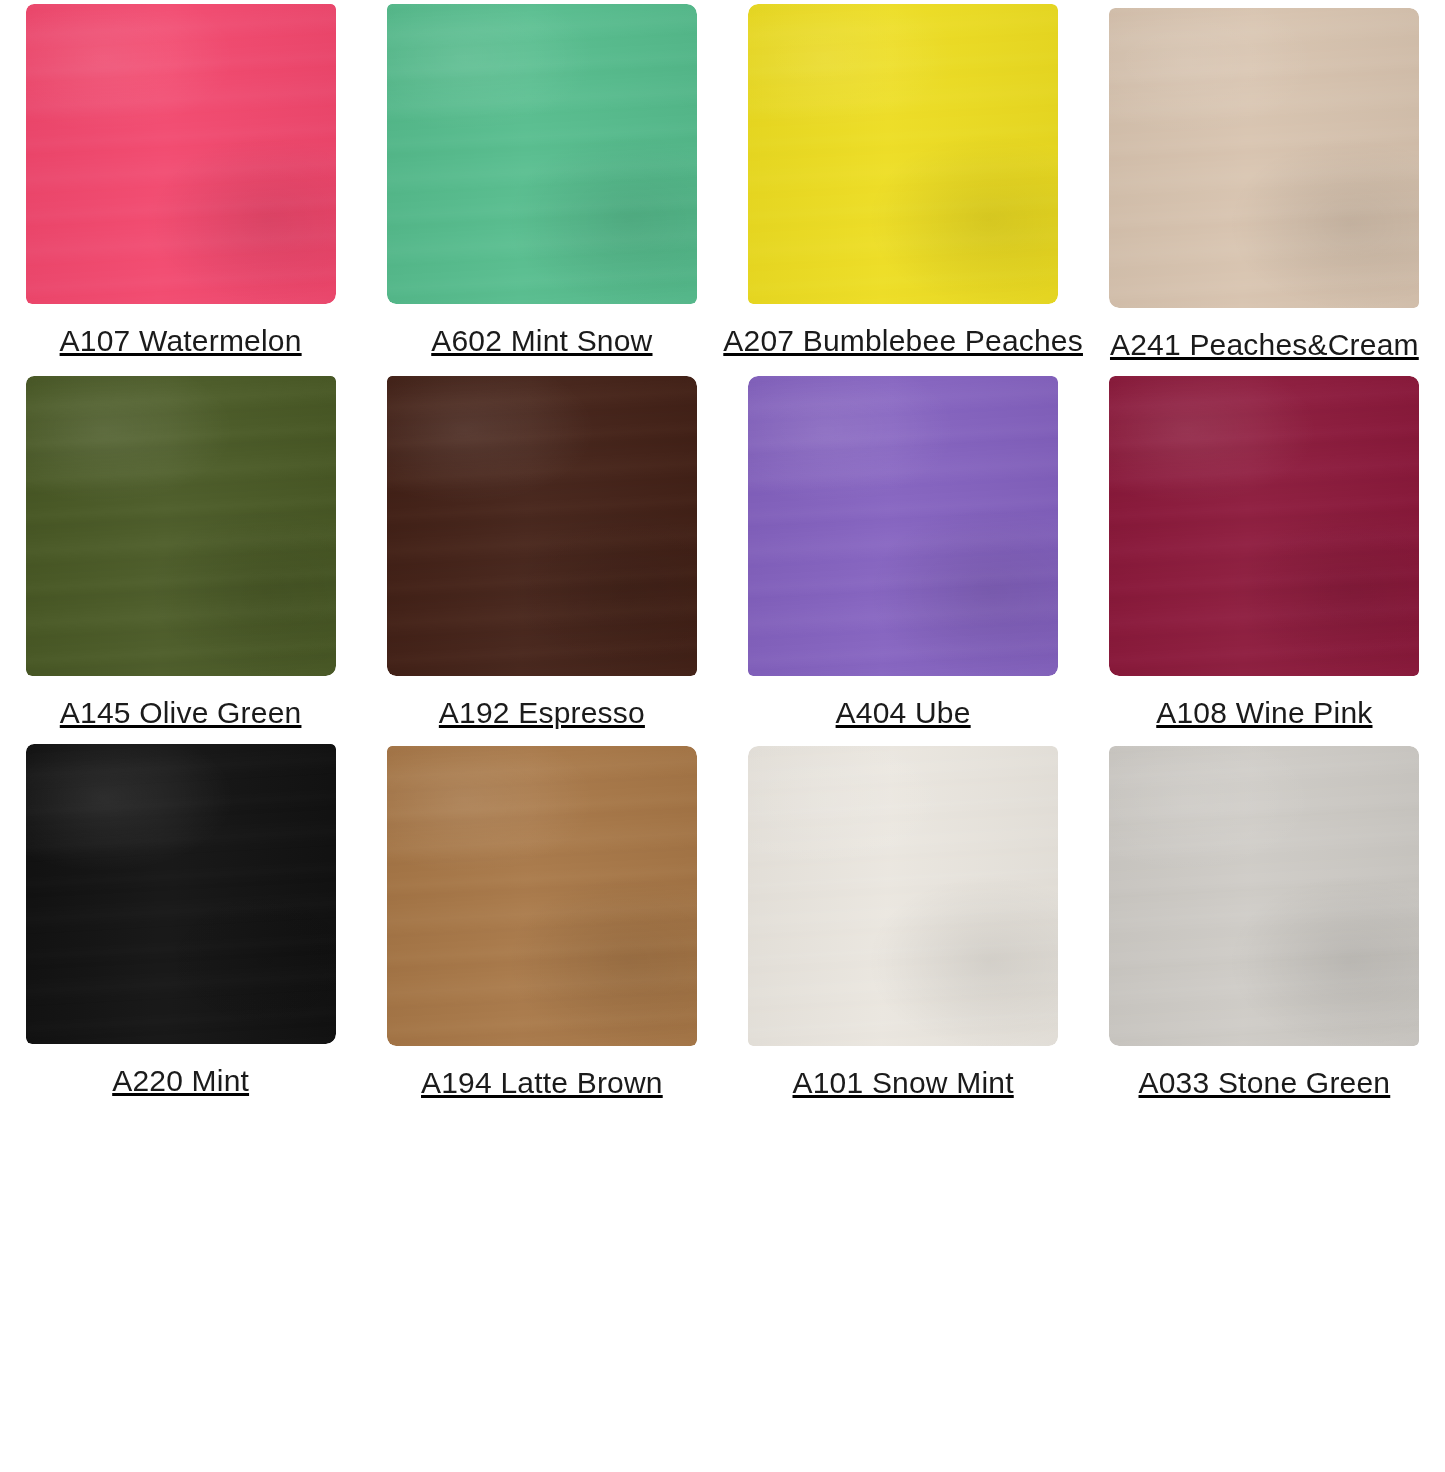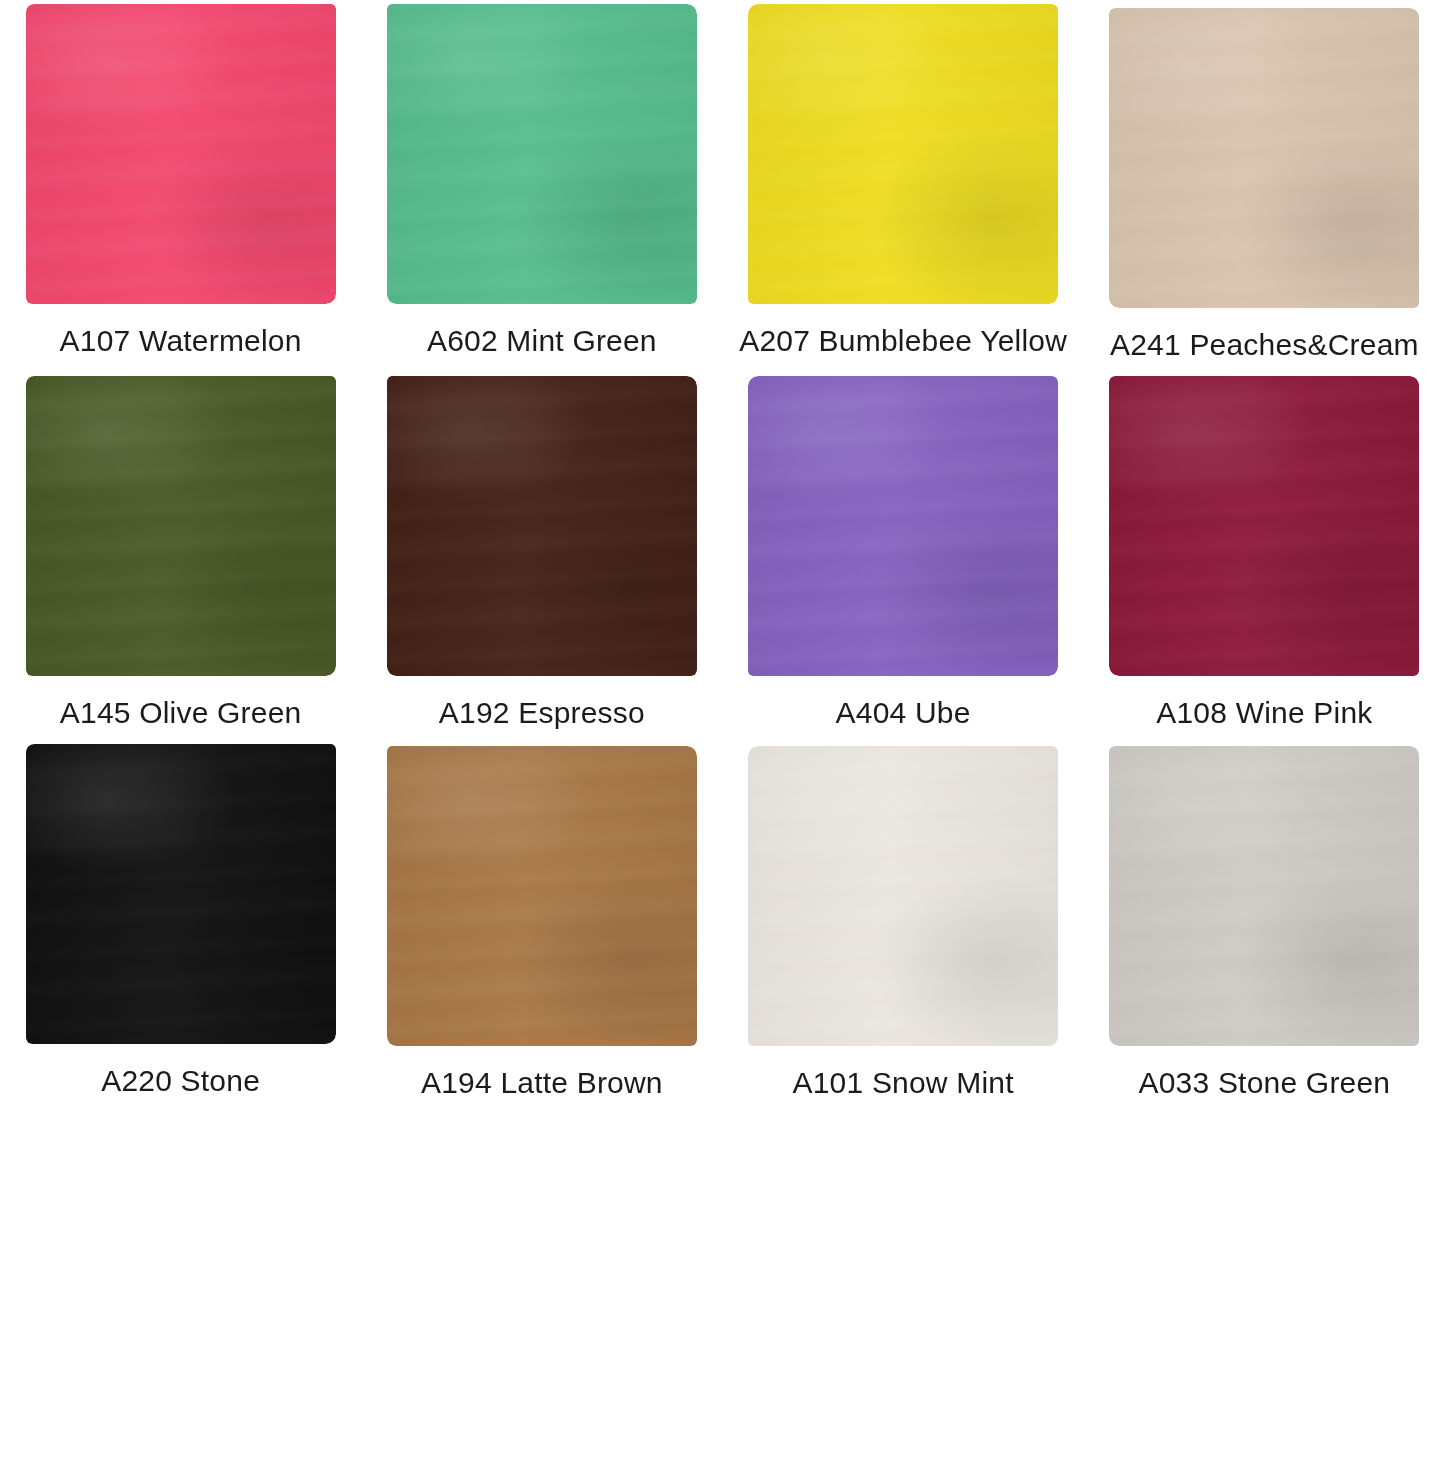--- a/index.html
+++ b/index.html
@@ -25,20 +25,21 @@
     padding: 0px;
   }
 
   .swatch-cell {
     position: relative;
     display: flex;
     flex-direction: column;
     align-items: center;
     justify-content: flex-start;
     box-sizing: border-box;
+    text-decoration: underline;
   }
 
   
   .chip-wrap {
     position: relative;
     width: 310px;
     height: 300px;
     margin-top: 6px;
     flex: 0 0 auto;
   }
@@ -120,27 +121,27 @@
     <div class="swatch-cell row-1">
       <div class="chip-wrap">
         <div class="chip" title="Watermelon" style="background: rgb(242, 73, 111);"></div>
       </div>
       <div class="chip-label">A107 Watermelon</div>
     </div>
     <div class="swatch-cell row-1">
       <div class="chip-wrap">
         <div class="chip" title="Mint Green" style="background: rgb(87, 189, 142);"></div>
       </div>
-      <div class="chip-label">A602 Mint Green</div>
+      <div class="chip-label">A602 Mint Snow</div>
     </div>
     <div class="swatch-cell row-1">
       <div class="chip-wrap">
         <div class="chip" title="Bumblebee Yellow" style="background: rgb(237, 221, 34);"></div>
       </div>
-      <div class="chip-label">A207 Bumblebee Yellow</div>
+      <div class="chip-label">A207 Bumblebee Peaches</div>
     </div>
     <div class="swatch-cell row-2">
       <div class="chip-wrap">
         <div class="chip" title="Peaches&amp;Cream" style="background: rgb(216, 196, 176);"></div>
       </div>
       <div class="chip-label">A241 Peaches&amp;Cream</div>
     </div>
     <div class="swatch-cell row-2">
       <div class="chip-wrap">
         <div class="chip" title="Olive Green" style="background: rgb(74, 90, 38);"></div>
@@ -162,21 +163,21 @@
     <div class="swatch-cell row-3">
       <div class="chip-wrap">
         <div class="chip" title="Wine Berry" style="background: rgb(140, 26, 60);"></div>
       </div>
       <div class="chip-label">A108 Wine Pink</div>
     </div>
     <div class="swatch-cell row-3">
       <div class="chip-wrap">
         <div class="chip" title="Noir" style="background: rgb(18, 18, 18);"></div>
       </div>
-      <div class="chip-label">A220 Stone</div>
+      <div class="chip-label">A220 Mint</div>
     </div>
     <div class="swatch-cell row-4">
       <div class="chip-wrap">
         <div class="chip" title="Latte Brown" style="background: rgb(168, 120, 72);"></div>
       </div>
       <div class="chip-label">A194 Latte Brown</div>
     </div>
     <div class="swatch-cell row-4">
       <div class="chip-wrap">
         <div class="chip" title="Snow White" style="background: rgb(234, 230, 223);"></div>

